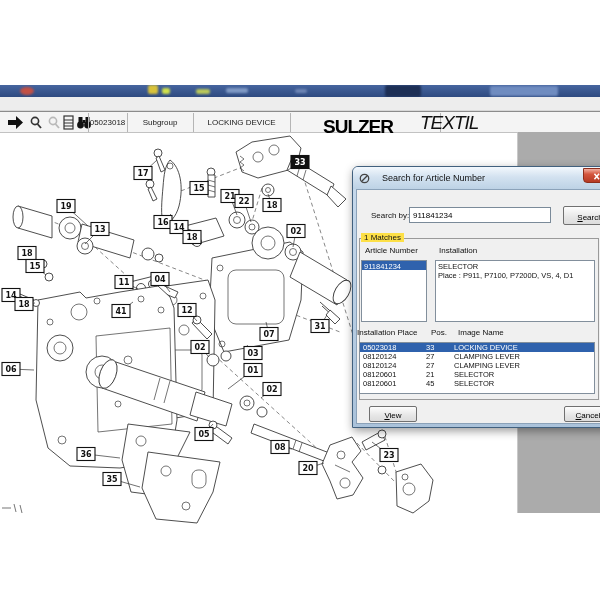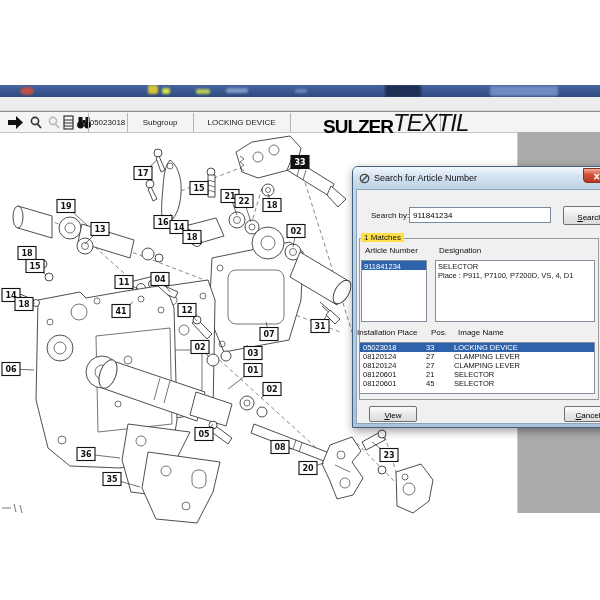--- a/index.html
+++ b/index.html
@@ -13,38 +13,38 @@
   .blob { position:absolute; border-radius:2px; filter:blur(1px); }
   #band { left:0; top:97px; width:600px; height:14px; background:#ededed; border-bottom:1px solid #d7d7d7; }
 
   #toolbar { left:0; top:111px; width:600px; height:22px; background:#f4f4f4;
     border-top:1px solid #8b8b8b; border-bottom:1px solid #c2c2c2; }
   .tb-sep { position:absolute; top:1px; width:1px; height:19px; background:#b5b5b5; }
   .tb-cell { position:absolute; top:0; height:21px; display:flex; align-items:center;
     justify-content:center; font-size:8px; color:#1a1a1a; }
   #brand { position:absolute; left:323px; top:0px; height:21px; display:flex; align-items:center; }
   #brand .b1 { font-size:19px; font-weight:bold; letter-spacing:-1px; color:#000;margin-top:8px; }
-  #brand .b2 { font-size:24px; font-style:italic; font-weight:500; letter-spacing:-1px; color:#111; }
+  #brand .b2 { font-size:19px; font-style:italic; font-weight:500; letter-spacing:-1px; color:#111;margin-left:27px; }
   .tb-icon { position:absolute; top:3px; }
 
   
   #right-panel { left:518px; top:132px; width:82px; height:381px; background:#ababab; }
   #app-edge { left:517px; top:133px; width:1px; height:380px; background:#c9c9c9; }
 
   
   #diagram { left:0; top:0; width:600px; height:600px; z-index:1; }
 
   
   #dialog { left:352px; top:166px; width:260px; height:262px; z-index:10;
     background:linear-gradient(#c8daec,#aac2da); border:1px solid #41607e;
     border-radius:6px 6px 0 0; box-shadow:1px 3px 10px rgba(0,0,0,.4); }
   #dlg-title { position:absolute; left:0; top:0; width:100%; height:22px;
     border-radius:5px 5px 0 0;
     background:linear-gradient(#f3f8fd,#d3e2f0 45%,#bdd2e5); display:flex; align-items:center; }
-  #dlg-title-text { font-size:9px; color:#111; margin-left:4px; }
+  #dlg-title-text { font-size:9px; color:#111; margin-left:12px; }
   #dlg-close { position:absolute; right:-6px; top:1px; width:34px; height:15px;
     background:linear-gradient(#f2b0a0,#d4553d 40%,#b53a24); border:1px solid #8d2e1c;
     border-radius:0 4px 4px 4px; }
   #dlg-icon { margin-left:6px; width:11px; height:11px; }
   #dlg-client { position:absolute; left:3px; top:22px; right:3px; bottom:3px;
     background:#f0f0f0; border:1px solid #8ba2b9; font-size:8px; color:#111; }
 
   .lbl { position:absolute; font-size:8px; color:#111; white-space:nowrap; }
   #search-input { position:absolute; left:52px; top:17px; width:142px; height:16px;
     background:#fff; border:1px solid #7a8a99; font-size:8px; padding:2px 3px;
@@ -419,21 +419,21 @@
     </div>
   </div>
   <div id="dlg-client">
     <span class="lbl" style="left:14px;top:21px">Search by:</span>
     <input id="search-input" value="911841234" style="">
     <button class="btn" style="left:206px;top:16px;width:54px;height:19px">Search</button>
 
     <div id="group-box"></div>
     <span class="lbl" id="matches-label">1 Matches</span>
     <span class="lbl" style="left:8px;top:56px">Article Number</span>
-    <span class="lbl" style="left:82px;top:56px">Designation</span>
+    <span class="lbl" style="left:82px;top:56px">Installation</span>
 
     <div class="inset" id="article-list">
         <div class="li sel">911841234</div>
       </div>
     <div class="inset" id="designation-box">
       <div>SELECTOR</div>
       <div>Place : P911, P7100, P7200D, VS, 4, D1</div>
     </div>
 
     <span class="lbl" style="left:0;top:138px">Installation Place</span>

